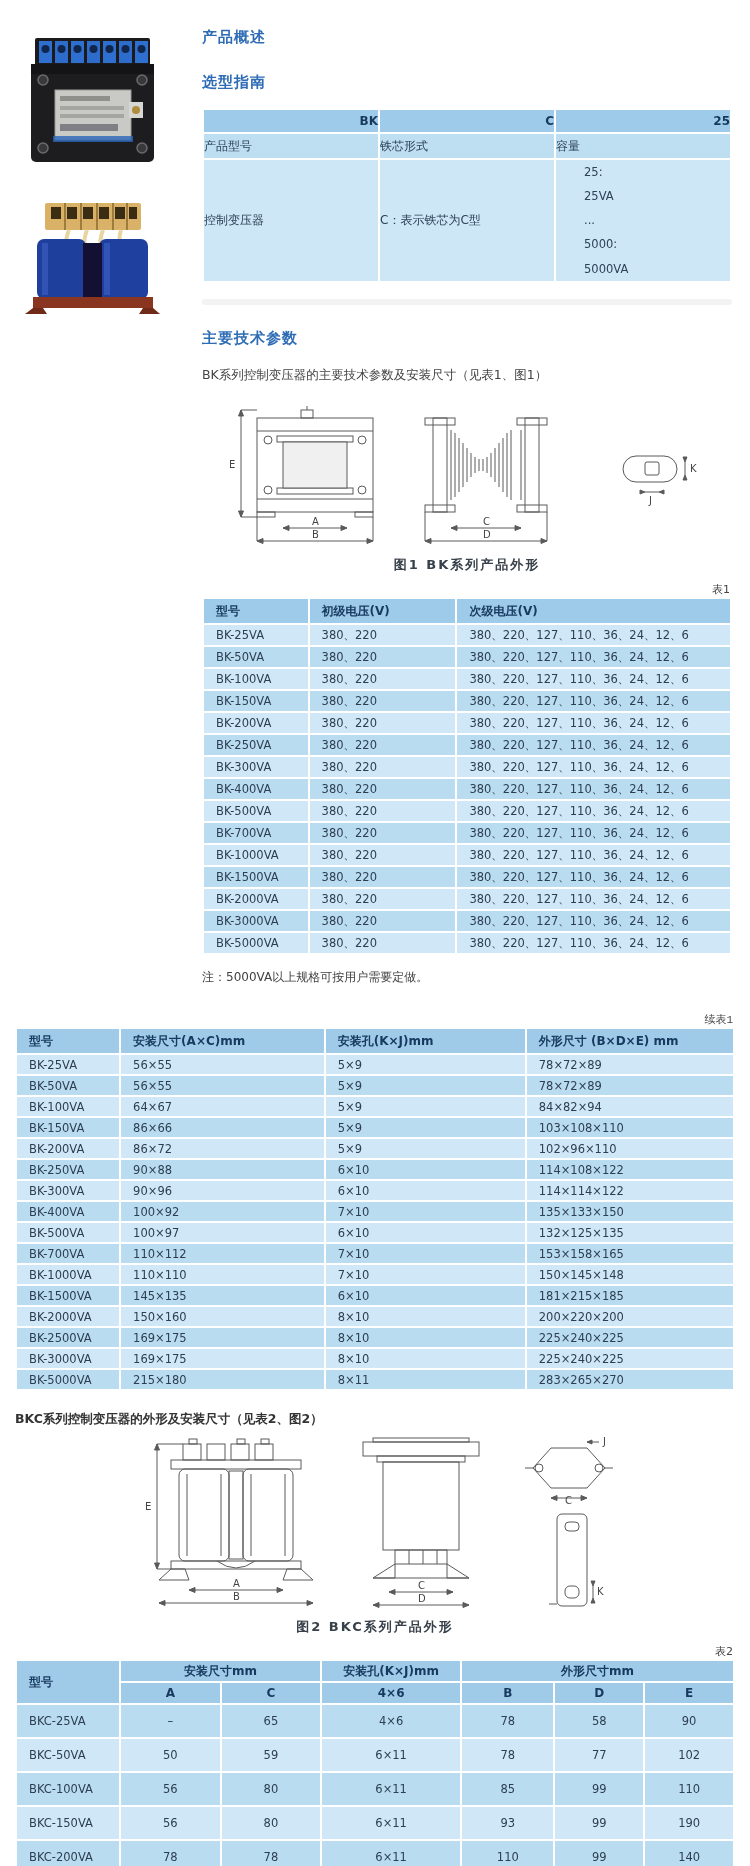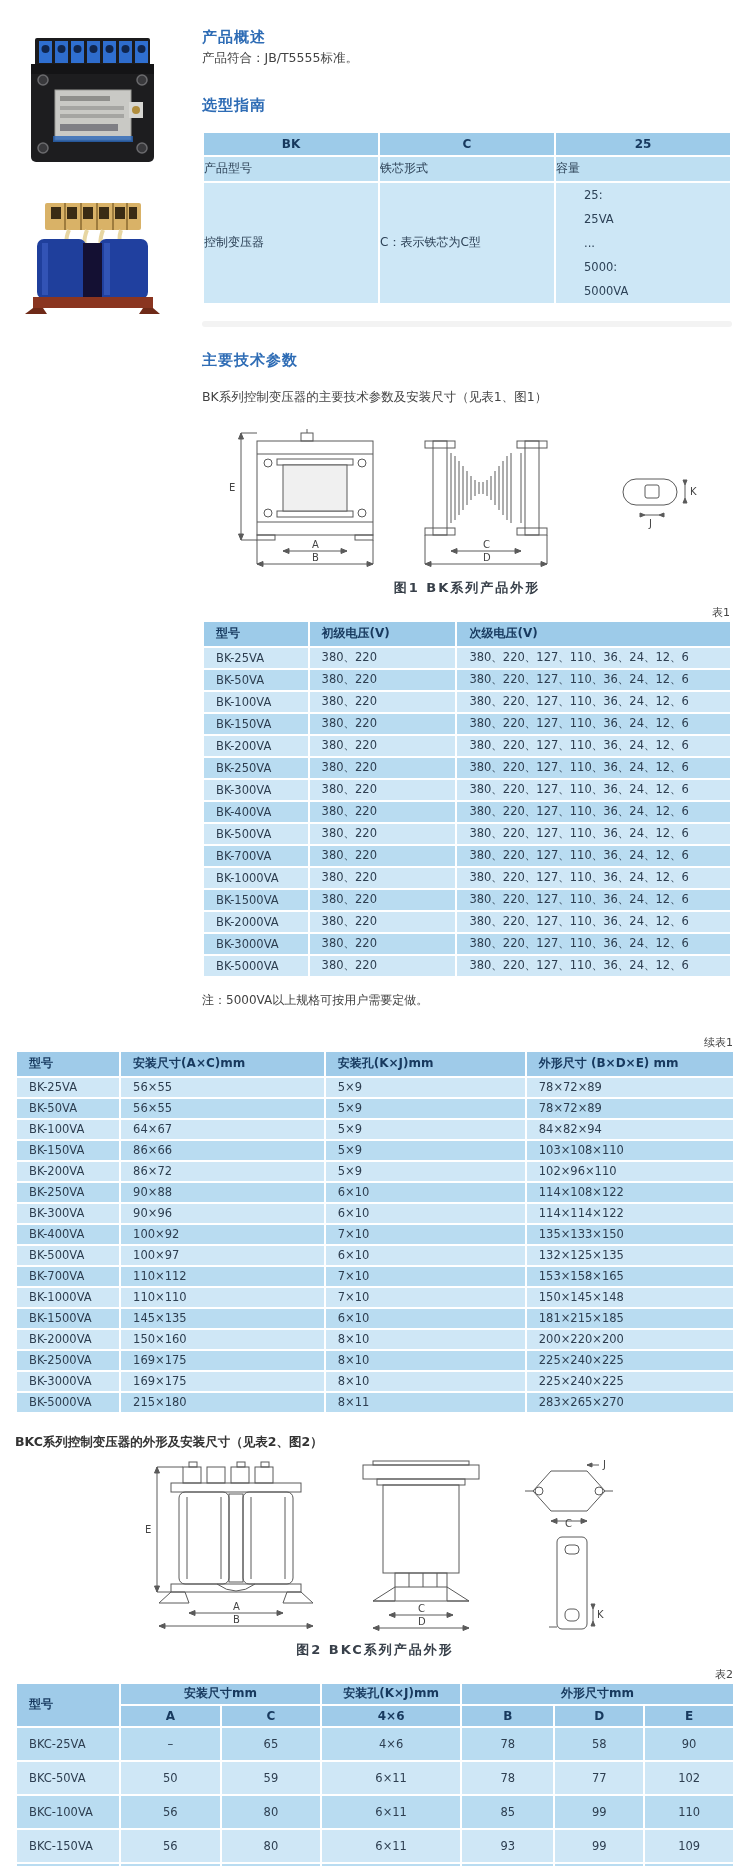--- a/index.html
+++ b/index.html
@@ -17,40 +17,40 @@
   .content { flex:1; margin-left:40px; padding-right:8px; }
   h2.sec { color:#2e6cb5; font-size:15px; font-weight:bold; letter-spacing:1px; }
   .h-overview { margin-top:18px; }
   p.body-text { font-size:12.5px; line-height:1.8; color:#424242; }
   .para { margin-top:16px; }
   .h-select { margin-top:26px; }
   
   table { width:100%; border-collapse:collapse; table-layout:fixed; }
   th, td { border:2px solid #ffffff; font-weight:normal; }
   .sel-table { margin-top:16px; }
-  .sel-table th { background:#9dcbe9; color:#17395e; font-size:12px; height:24px; font-weight:600; text-align:center;margin-top:17px; }
+  .sel-table th { background:#9dcbe9; color:#17395e; font-size:12px; height:24px; font-weight:600; text-align:right;margin-top:17px; }
   .sel-table td { font-size:12px; color:#2d4257; text-align:left; }
   .sel-table .r2 td { background:#bedff2; height:26px; }
   .sel-table .r3 td { background:#cde7f6; height:118px; }
   .sel-table td.cap { text-align:left; padding-left:28px; white-space:pre-line; line-height:2.1; font-size:11.5px; }
   .divider { height:6px; background:#f3f3f3; border-radius:3px; margin-top:16px; }
   .h-tech { margin-top:24px; }
   .intro { margin-top:16px; }
   .figwrap { text-align:center; }
   .fig1 { margin-top:14px; }
   .figcap { text-align:center; font-size:13px; color:#38404a; font-weight:600; letter-spacing:2px; margin-top:2px; }
   .tbl-label { text-align:right; font-size:11px; color:#444; margin-top:8px; padding-right:2px; }
   .t1 th { background:#9dcbe9; color:#17395e; font-size:12px; height:26px; text-align:left; padding-left:12px; font-weight:600; }
   .t1 td { font-size:11.5px; color:#2d3e50; height:22px; text-align:left; padding-left:12px; }
   .t1 tbody tr:nth-child(odd) td { background:#cfe7f6; }
   .t1 tbody tr:nth-child(even) td { background:#b9dcf1; }
   .t1 col.c1{width:20%;} .t1 col.c2{width:28%;} .t1 col.c3{width:52%;}
   .note { font-size:12px; color:#424242; margin-top:14px; }
   .wide { padding:0 15px; }
-  .cont-label { margin-top:26px; }
+  .cont-label { margin-top:26px;font-family:Liberation Mono, monospace; }
   .tc th { background:#9fcbe9; color:#17395e; font-size:12px; height:26px; text-align:left; padding-left:12px; font-weight:600; }
   .tc td { font-size:11.5px; color:#2d3e50; height:21px; text-align:left; padding-left:12px; }
   .tc tbody tr:nth-child(odd) td { background:#cfe7f6; }
   .tc tbody tr:nth-child(even) td { background:#b9dcf1; }
   .tc col.c1{width:14.5%;} .tc col.c2{width:28.5%;} .tc col.c3{width:28%;} .tc col.c4{width:29%;}
   .bkc-intro { margin-top:20px; font-size:12.5px; color:#333; font-weight:600; }
   .fig2 { margin-top:6px; }
   .t2 th { background:#9fcbe9; color:#17395e; font-size:12px; height:22px; text-align:center; font-weight:600; }
   .t2 td { font-size:11.5px; color:#2d3e50; height:34px; text-align:center; }
   .t2 td:first-child { text-align:left; padding-left:12px; }
@@ -134,21 +134,20 @@
         <rect x="17" y="44" width="6" height="52" fill="#3b5cc0" opacity="0.7"></rect>
         <rect x="79" y="44" width="6" height="52" fill="#3b5cc0" opacity="0.7"></rect>
         <rect x="8" y="98" width="120" height="11" fill="#8a3520"></rect>
         <polygon points="8,109 0,115 22,115 18,109" fill="#6f2a18"></polygon>
         <polygon points="128,109 135,115 114,115 118,109" fill="#6f2a18"></polygon>
       </svg>
     </div>
 
     <div class="content">
       <h2 class="sec h-overview">产品概述</h2>
-      <p class="body-text">产品符合：JB/T5555标准。</p>
 
       <h2 class="sec h-select">选型指南</h2>
       <table class="sel-table">
         <tbody>
             <tr>
           <th>BK</th>
           <th>C</th>
           <th>25</th>
         </tr>
         <tr class="r2">
@@ -612,21 +611,21 @@
             <td>99</td>
             <td>110</td>
           </tr>
           <tr>
             <td>BKC-150VA</td>
             <td>56</td>
             <td>80</td>
             <td>6×11</td>
             <td>93</td>
             <td>99</td>
-            <td>109</td>
+            <td>190</td>
           </tr>
           <tr>
             <td>BKC-200VA</td>
             <td>78</td>
             <td>78</td>
             <td>6×11</td>
             <td>110</td>
             <td>99</td>
             <td>140</td>
           </tr>

